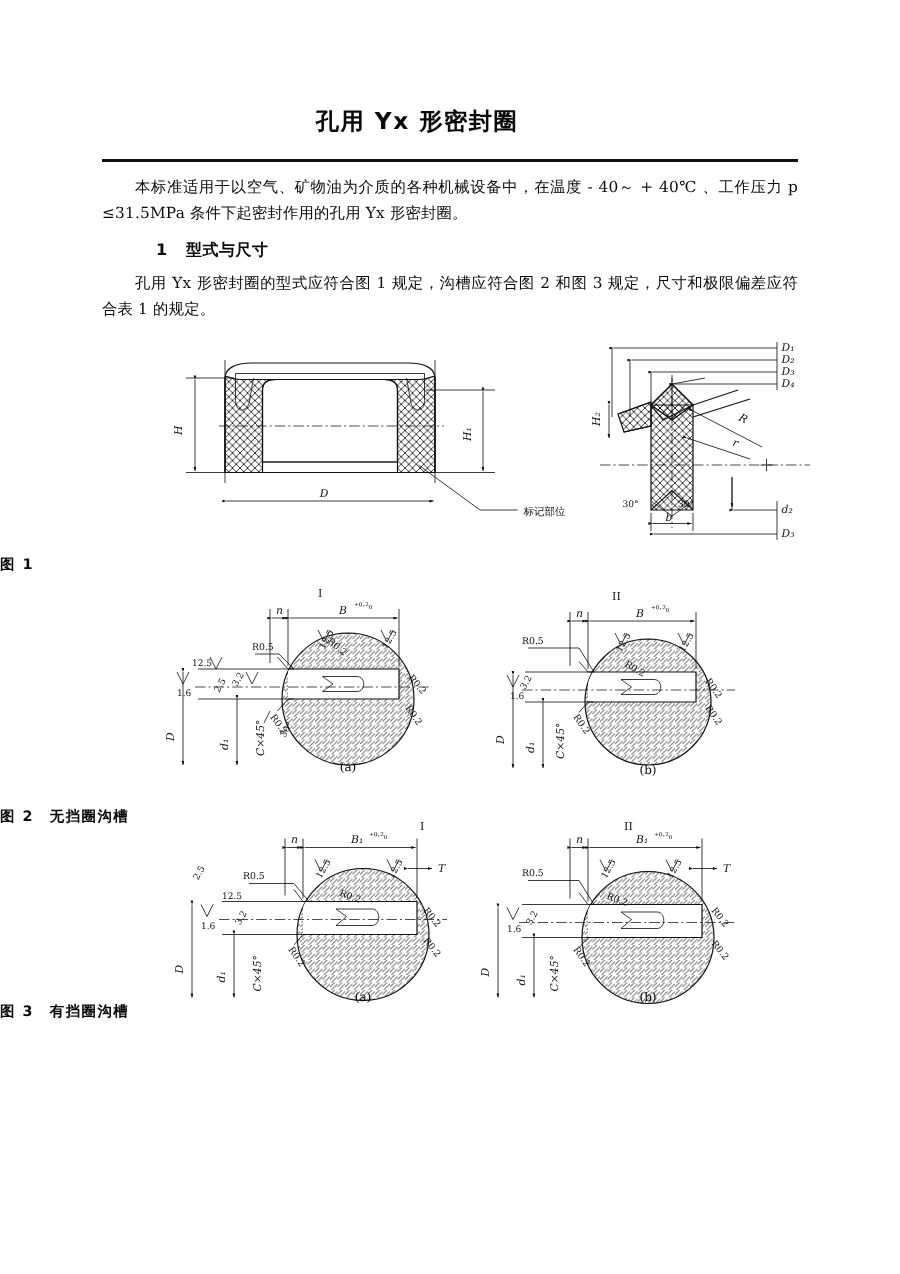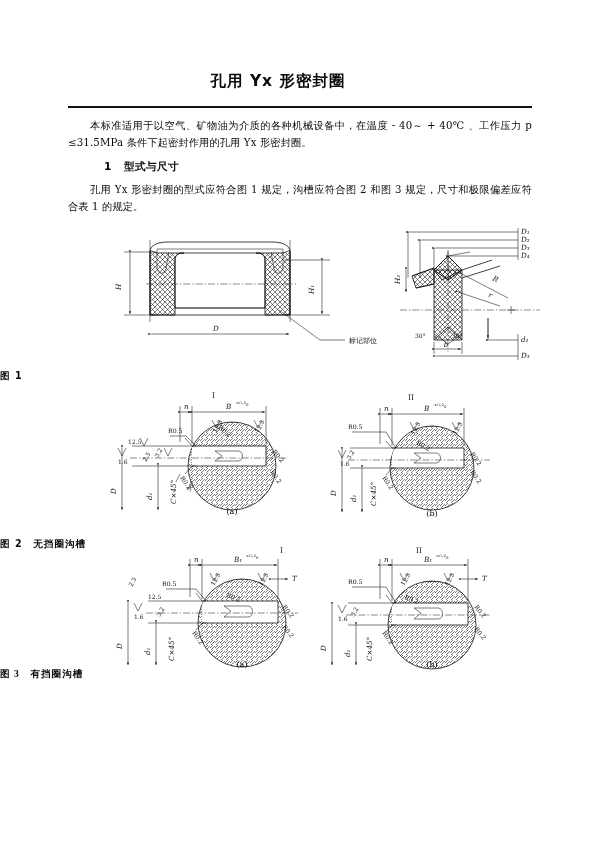--- a/index.html
+++ b/index.html
@@ -541,13 +541,13 @@
       <text class="lbl" x="326" y="106" transform="rotate(-90 326,106)">D</text>
       <path class="ln-thin" marker-start="url(#arS)" marker-end="url(#arS)" d="M356,80 L356,120"></path>
       <text class="lbl" x="350" y="112" transform="rotate(-90 350,112)">d₁</text>
       <text class="lbl" x="372" y="116" transform="rotate(-90 372,116)">C×45°</text>
 
       <text class="sub-caption" x="432" y="122" text-anchor="middle">(b)</text>
     </g>
   </svg>
 </div>
 
-<div class="figure-caption" style="top:668px;font-family:Liberation Serif, serif;">图 3　有挡圈沟槽</div>
+<div class="figure-caption" style="top:668px;">图 3　有挡圈沟槽</div>
 
 </body></html>

